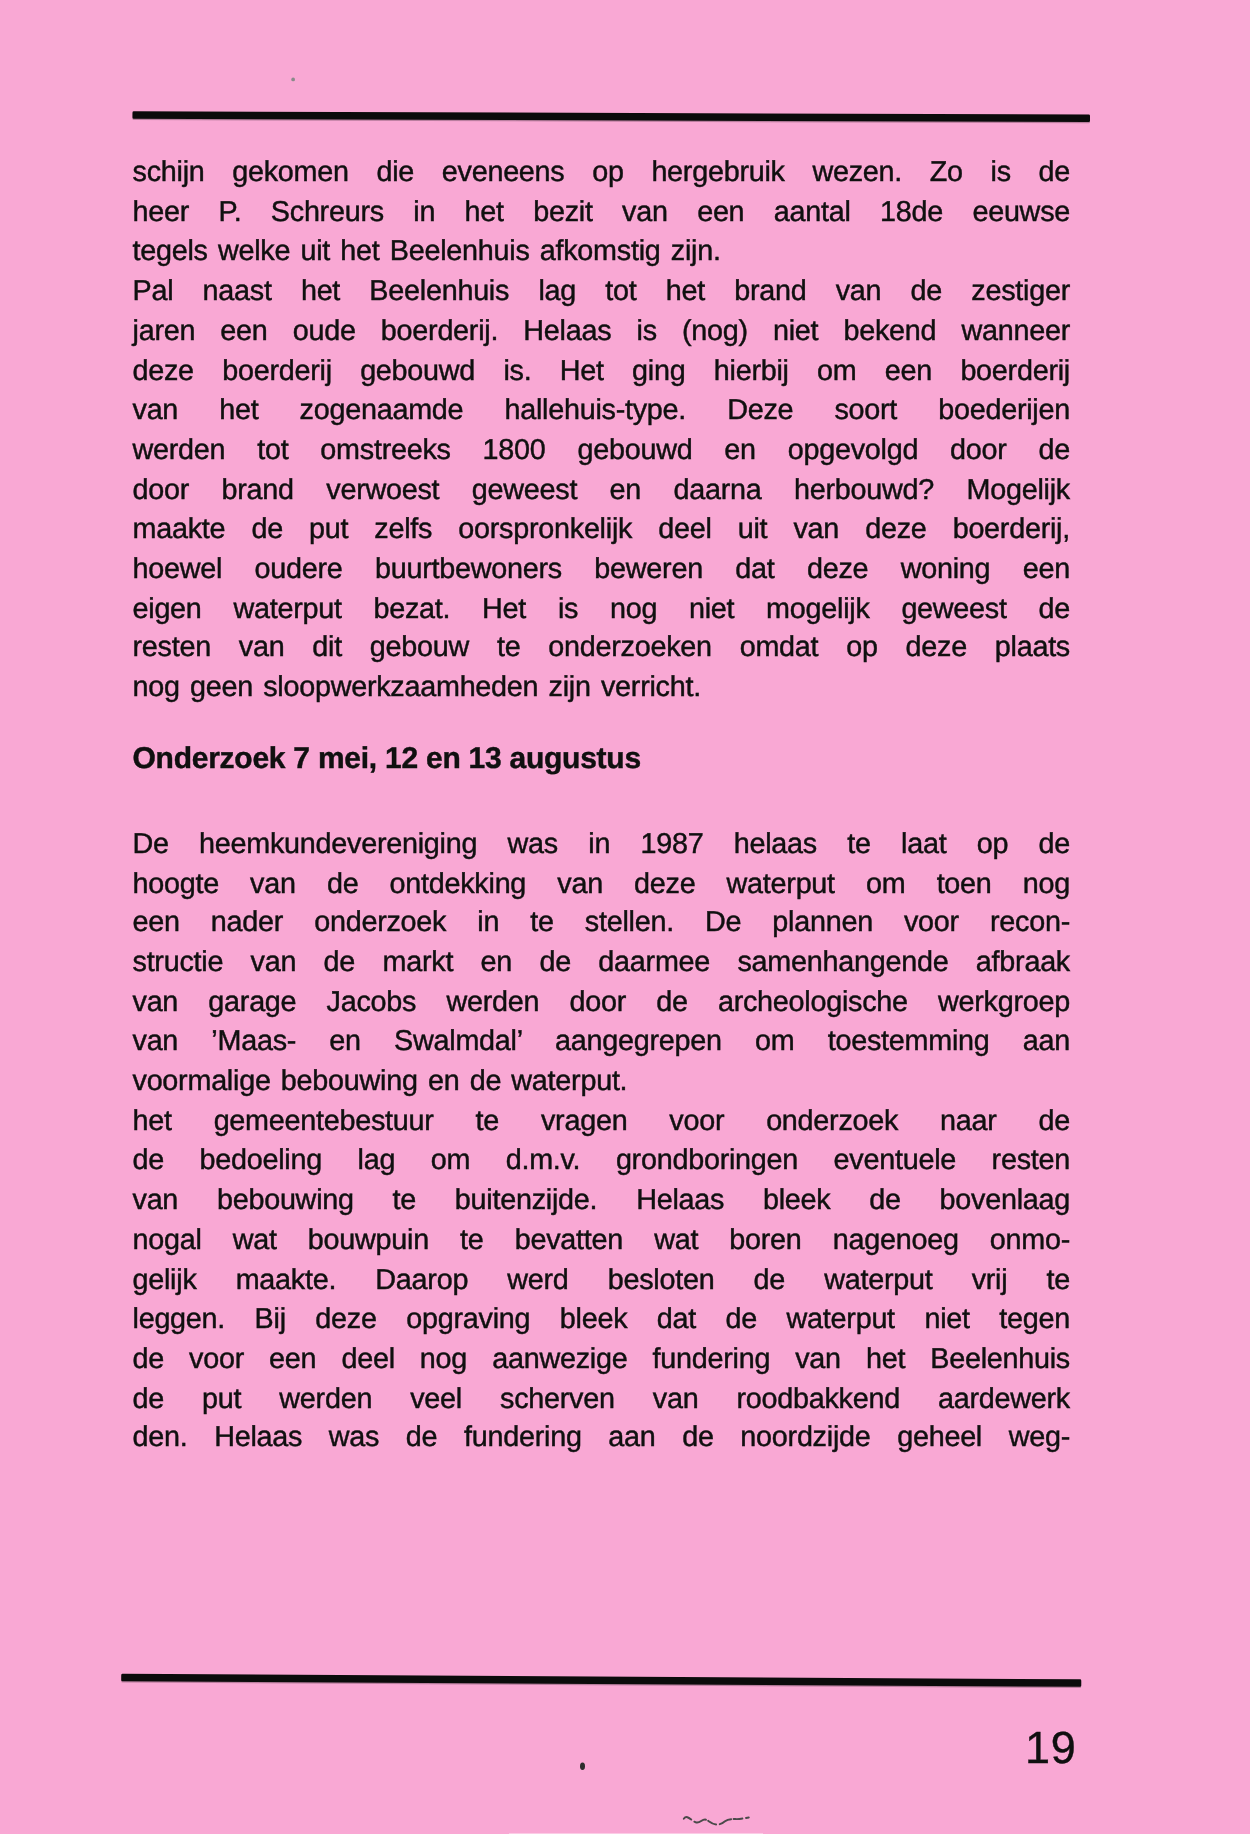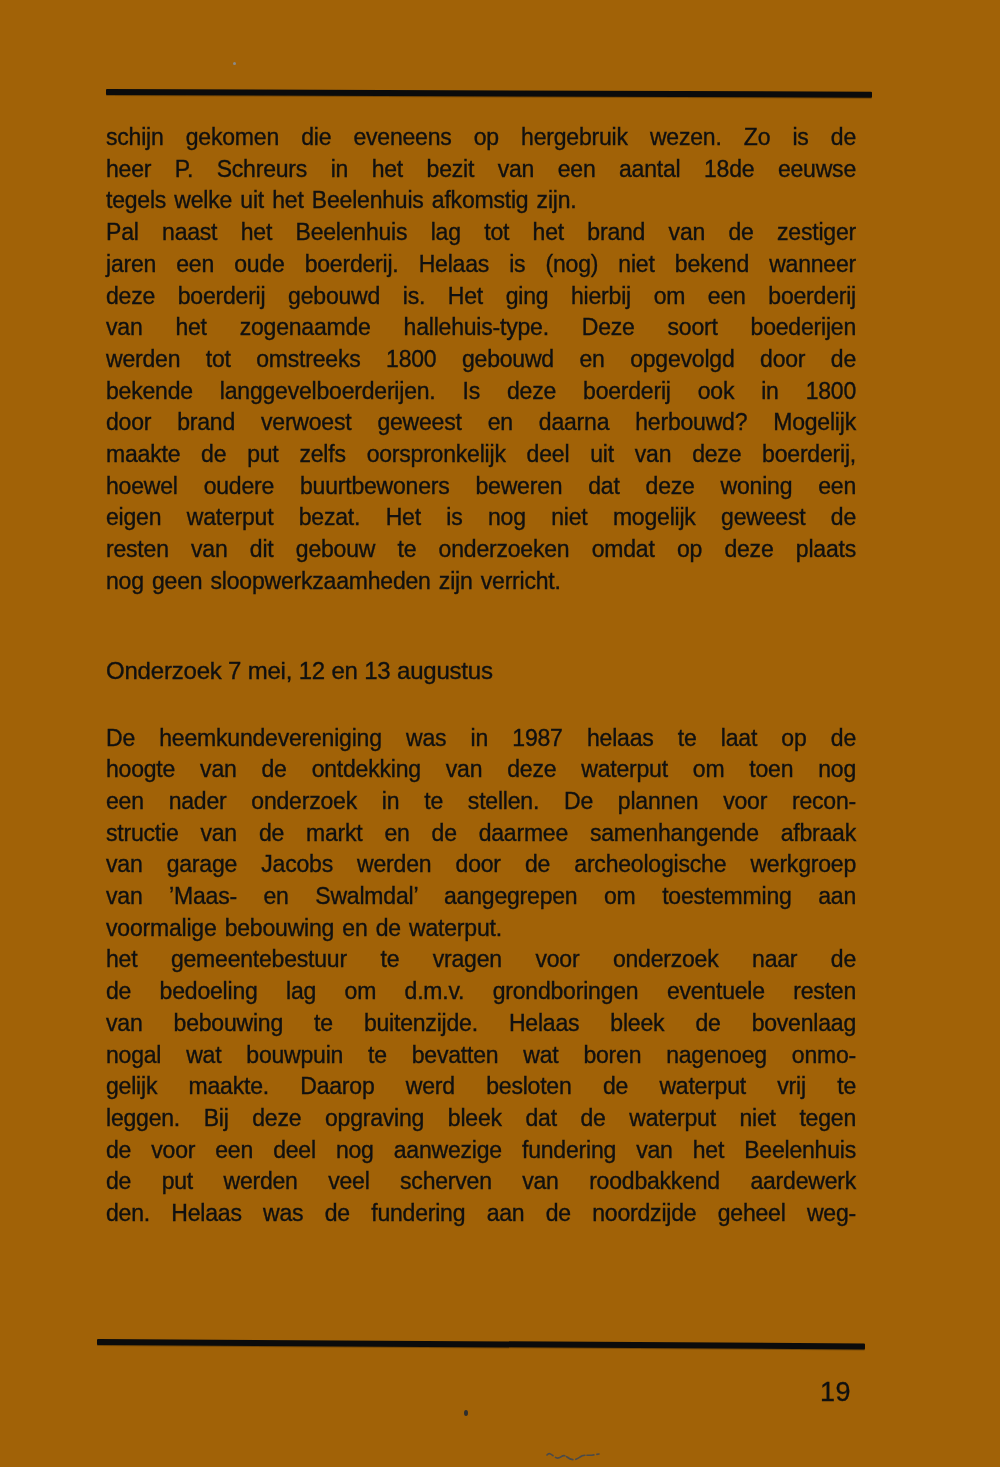--- a/index.html
+++ b/index.html
@@ -1,19 +1,19 @@
 <!DOCTYPE html>
 <html><head>
 <meta charset="utf-8">
 <style>
   html, body { margin:0; padding:0; background:#ffffff; }
   .page {
     position:relative;
     width:1000px; height:1467px;
-    background:#a16207;
+    background:#f9a8d4;
     overflow:hidden;
     font-family:"Liberation Sans", sans-serif;
     color:#101010;
   }
   .rule {
     position:absolute;
     background:#0b0b0b;
     height:6px;
     border-radius:1px;
     transform-origin:left center;
@@ -28,32 +28,32 @@
     font-size:23px;
     line-height:31.7px;
     letter-spacing:-0.2px;
     -webkit-text-stroke:0.35px #101010;
   }
   .para { margin:0; }
   .line { text-align:justify; text-align-last:justify; }
   .line.last { text-align-last:left; word-spacing:2px; }
 
   .heading {
-    font-weight:normal;
+    font-weight:bold;
     font-size:24px;
     line-height:33px;
-    margin-top:56px;
+    margin-top:24px;
     margin-bottom:36px;
     letter-spacing:-0.2px;
   }
 
   .page-number {
     position:absolute;
     left:820px; top:1377px;
-    font-size:27px;
+    font-size:36px;
     letter-spacing:0.5px;
     -webkit-text-stroke:0.3px #101010;
   }
 
   .squiggle { position:absolute; left:546px; top:1448px; }
   .speck { position:absolute; background:#4a4a4a; border-radius:50%; }
   .speck-a { left:233px; top:62px;   width:3px; height:3px; background:#8a8a8a; }
   .speck-b { left:464px; top:1410px; width:4px; height:6px; background:#2e2e2e; }
 </style>
 </head>
@@ -67,21 +67,20 @@
         <div class="line">schijn gekomen die eveneens op hergebruik wezen. Zo is de</div>
         <div class="line">heer P. Schreurs in het bezit van een aantal 18de eeuwse</div>
         <div class="line last">tegels welke uit het Beelenhuis afkomstig zijn.</div>
       </div>
       <div class="para">
         <div class="line">Pal naast het Beelenhuis lag tot het brand van de zestiger</div>
         <div class="line">jaren een oude boerderij. Helaas is (nog) niet bekend wanneer</div>
         <div class="line">deze boerderij gebouwd is. Het ging hierbij om een boerderij</div>
         <div class="line">van het zogenaamde hallehuis-type. Deze soort boederijen</div>
         <div class="line">werden tot omstreeks 1800 gebouwd en opgevolgd door de</div>
-        <div class="line">bekende langgevelboerderijen. Is deze boerderij ook in 1800</div>
         <div class="line">door brand verwoest geweest en daarna herbouwd? Mogelijk</div>
         <div class="line">maakte de put zelfs oorspronkelijk deel uit van deze boerderij,</div>
         <div class="line">hoewel oudere buurtbewoners beweren dat deze woning een</div>
         <div class="line">eigen waterput bezat. Het is nog niet mogelijk geweest de</div>
         <div class="line">resten van dit gebouw te onderzoeken omdat op deze plaats</div>
         <div class="line last">nog geen sloopwerkzaamheden zijn verricht.</div>
       </div>
       <div class="heading">Onderzoek 7 mei, 12 en 13 augustus</div>
       <div class="para">
         <div class="line">De heemkundevereniging was in 1987 helaas te laat op de</div>

